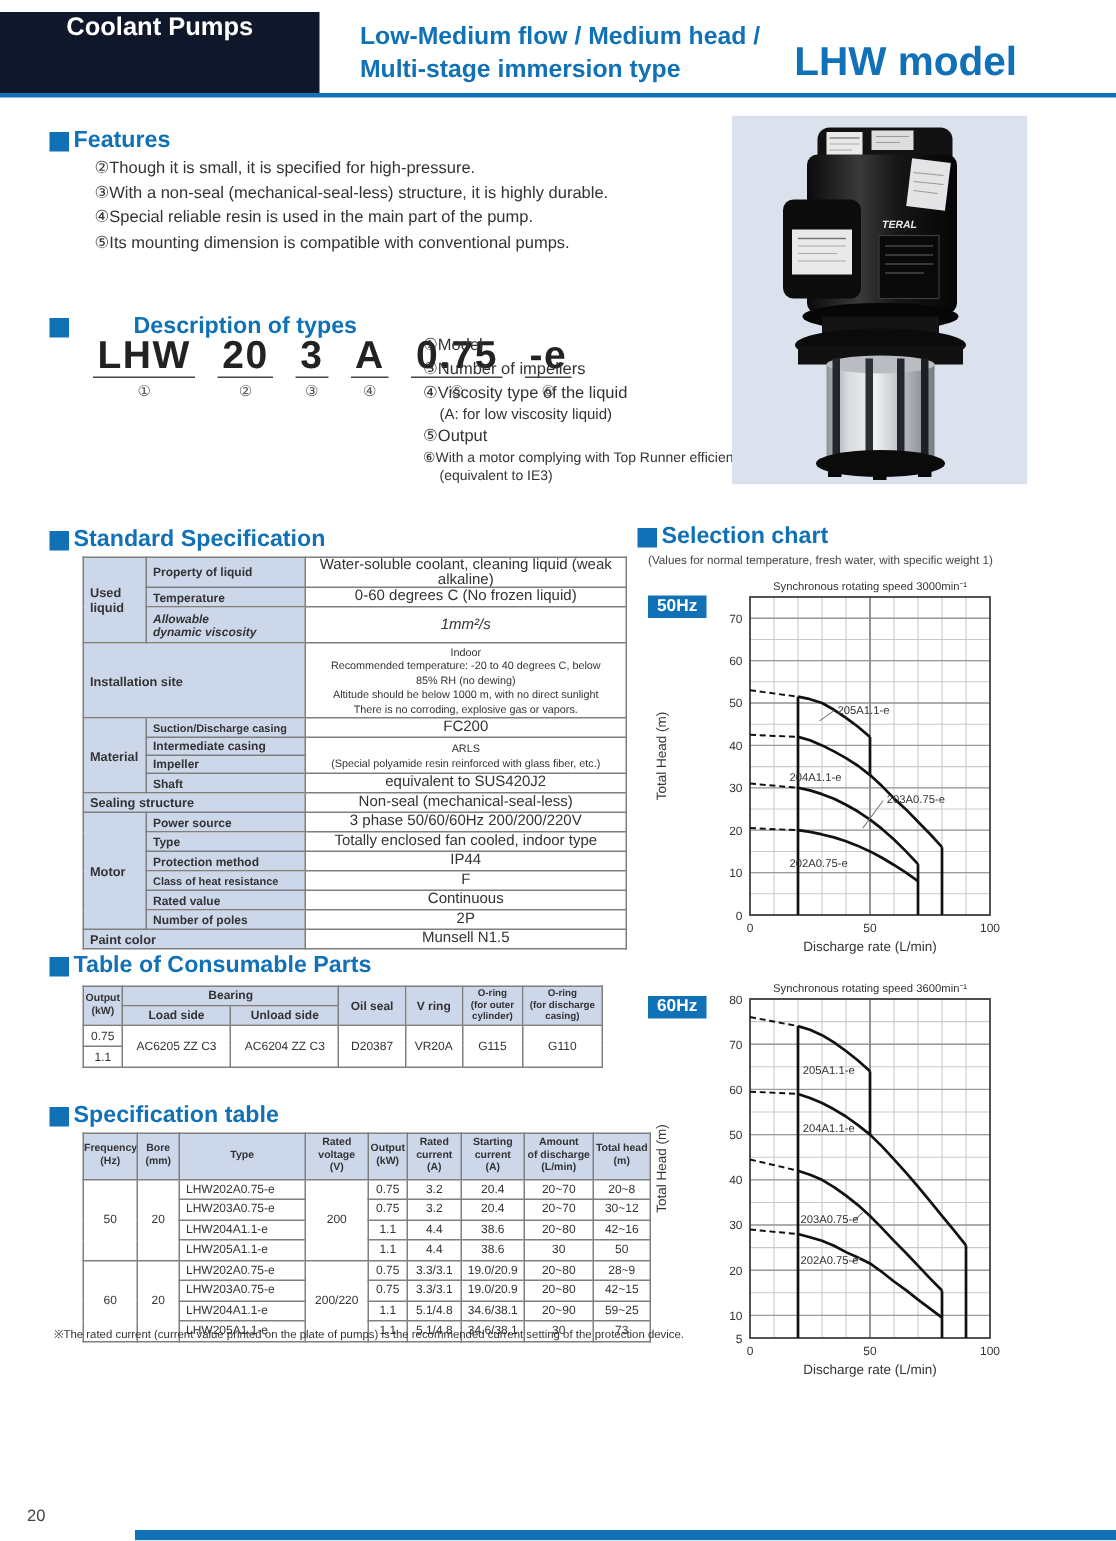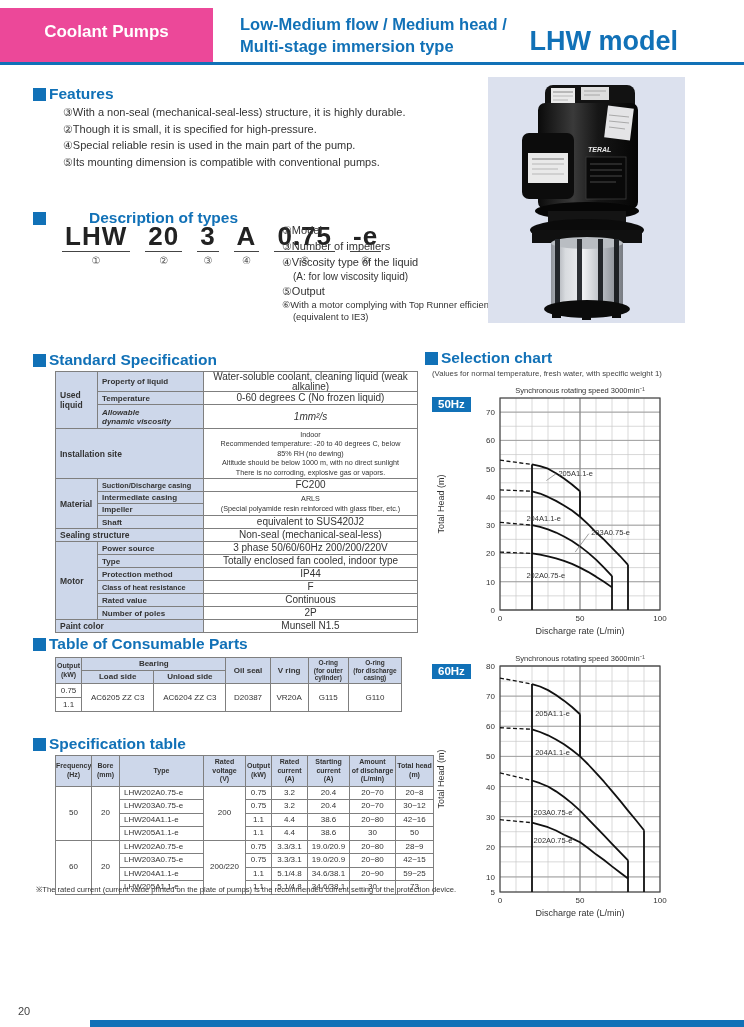--- a/index.html
+++ b/index.html
@@ -1,21 +1,21 @@
 <!DOCTYPE html>
 <html><head>
 <meta charset="utf-8">
 <style>
   html,body{margin:0;padding:0;background:#fff;}
   .page{position:relative;width:744px;height:1027px;background:#fff;overflow:hidden;
         font-family:"Liberation Sans",sans-serif;color:#333;}
   .abs{position:absolute;}
   
-  .cat-box{left:0;top:8px;width:213px;height:54px;background:#ec4899;display:flex;
-           align-items:center;justify-content:center;padding-bottom:7px;box-sizing:border-box;}
+  .cat-box{left:0;top:8px;width:213px;height:54px;background:#0f172a;display:flex;
+           align-items:flex-start;justify-content:center;padding-bottom:7px;box-sizing:border-box;}
   .cat-box span{color:#fff;font-weight:bold;font-size:17px;}
   .subtitle{left:240px;top:13px;color:#1171b7;font-weight:bold;font-size:16.5px;line-height:22px;}
   .model{right:66px;top:26px;color:#1171b7;font-weight:bold;font-size:27px;}
   .hrule{left:0;top:62px;width:744px;height:3px;background:#1171b7;}
   .botbar{left:90px;top:1020px;width:654px;height:7px;background:#1171b7;}
   .pageno{left:18px;top:1005px;font-size:11px;color:#444;}
   
   .shead{display:flex;align-items:center;color:#1171b7;font-weight:bold;font-size:15.5px;}
   .shead .sq{width:13px;height:13px;background:#1171b7;margin-right:3px;flex:0 0 auto;}
   
@@ -77,22 +77,22 @@
     <div>Multi-stage immersion type</div>
   </div>
   <div class="abs model">LHW model</div>
   <div class="abs hrule"></div>
 
   <div class="abs shead" style="left:33px;top:85px;">
     <span class="sq"></span>
     <span>Features</span>
   </div>
   <div class="abs feat">
+    <div>②Though it is small, it is specified for high-pressure.</div>
     <div>③With a non-seal (mechanical-seal-less) structure, it is highly durable.</div>
-    <div>②Though it is small, it is specified for high-pressure.</div>
     <div>④Special reliable resin is used in the main part of the pump.</div>
     <div>⑤Its mounting dimension is compatible with conventional pumps.</div>
   </div>
 
   <div class="abs shead" style="left:33px;top:209px;gap:40px;">
     <span class="sq"></span>
     <span>Description of types</span>
   </div>
   <div class="abs code-row">
     <div class="code-part">

